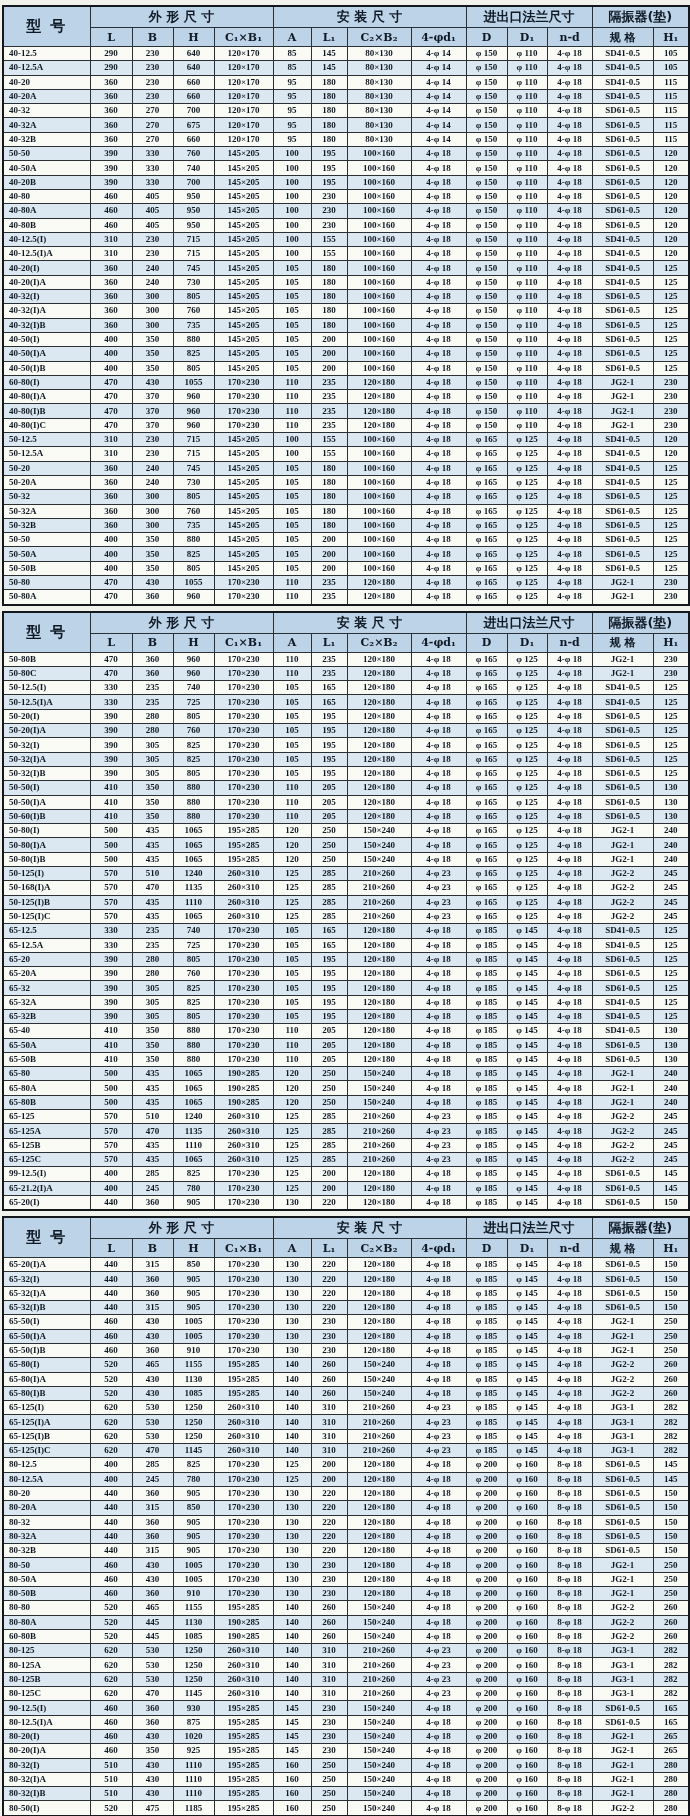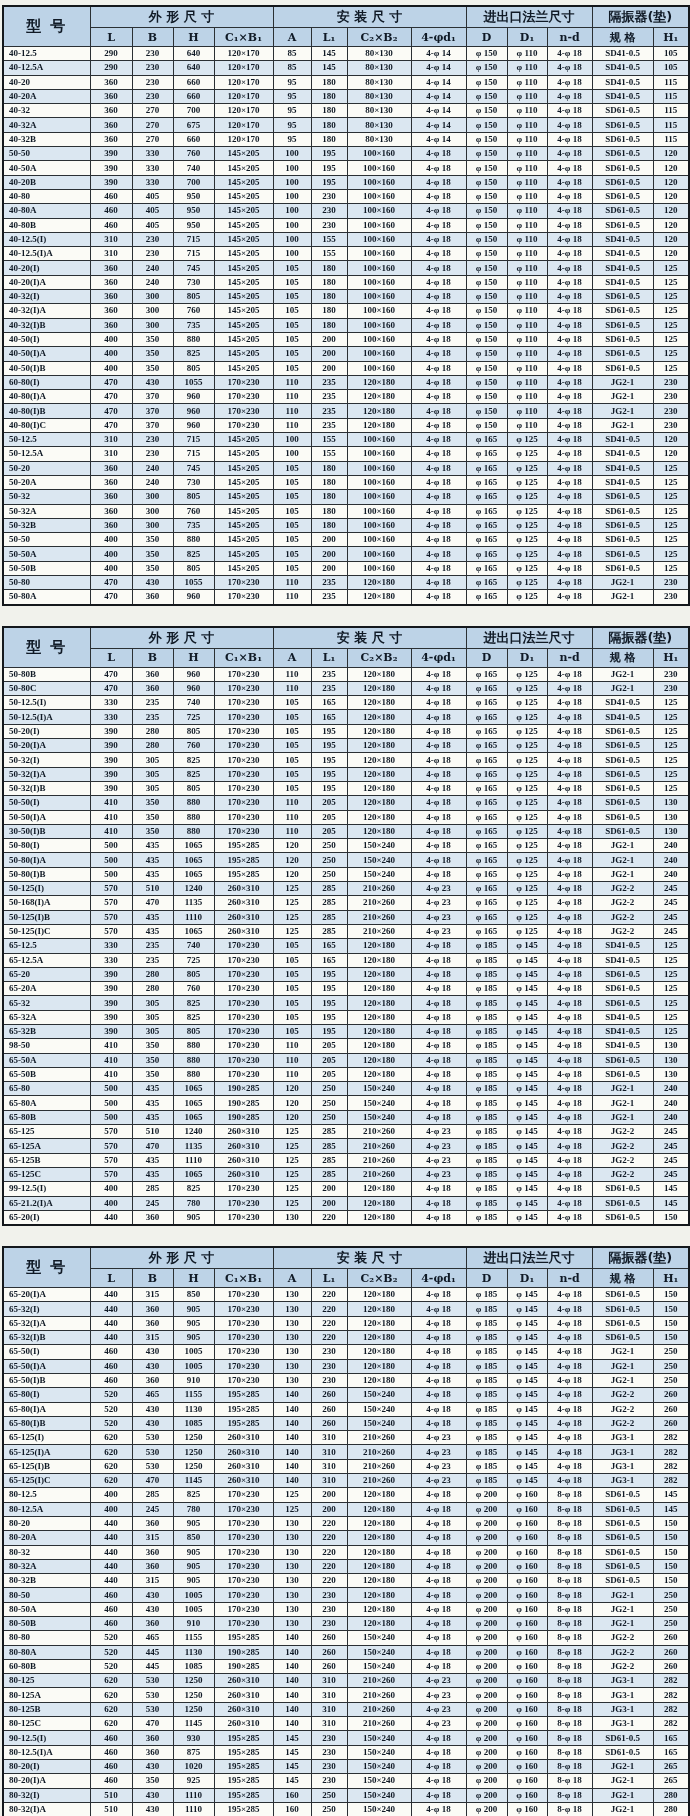--- a/index.html
+++ b/index.html
@@ -9,21 +9,21 @@
     box-sizing: border-box;
     background: #f1f2ec;
     padding: 5px 2px 0 2px;
     overflow: hidden;
     font-family: "Liberation Sans", sans-serif;
   }
   table.spec {
     border-collapse: collapse;
     table-layout: fixed;
     width: 686px;
-    margin: 0 auto 20px auto;
+    margin: 0 auto 5px auto;
     background: #fbfbf6;
     border: 2px solid #14181c;
   }
   .spec th, .spec td {
     border: 1px solid #2b3034;
     overflow: hidden;
     white-space: nowrap;
     padding: 0;
     color: #101a26;
   }
@@ -937,21 +937,21 @@
           <td>205</td>
           <td>120×180</td>
           <td>4-φ 18</td>
           <td>φ 165</td>
           <td>φ 125</td>
           <td>4-φ 18</td>
           <td>SD61-0.5</td>
           <td>130</td>
         </tr>
         <tr>
-          <td class="model">30-50(I)B</td>
+          <td class="model">50-60(I)B</td>
           <td>410</td>
           <td>350</td>
           <td>880</td>
           <td>170×230</td>
           <td>110</td>
           <td>205</td>
           <td>120×180</td>
           <td>4-φ 18</td>
           <td>φ 165</td>
           <td>φ 125</td>
@@ -1177,21 +1177,21 @@
           <td>195</td>
           <td>120×180</td>
           <td>4-φ 18</td>
           <td>φ 185</td>
           <td>φ 145</td>
           <td>4-φ 18</td>
           <td>SD41-0.5</td>
           <td>125</td>
         </tr>
         <tr>
-          <td class="model">98-50</td>
+          <td class="model">65-40</td>
           <td>410</td>
           <td>350</td>
           <td>880</td>
           <td>170×230</td>
           <td>110</td>
           <td>205</td>
           <td>120×180</td>
           <td>4-φ 18</td>
           <td>φ 185</td>
           <td>φ 145</td>

